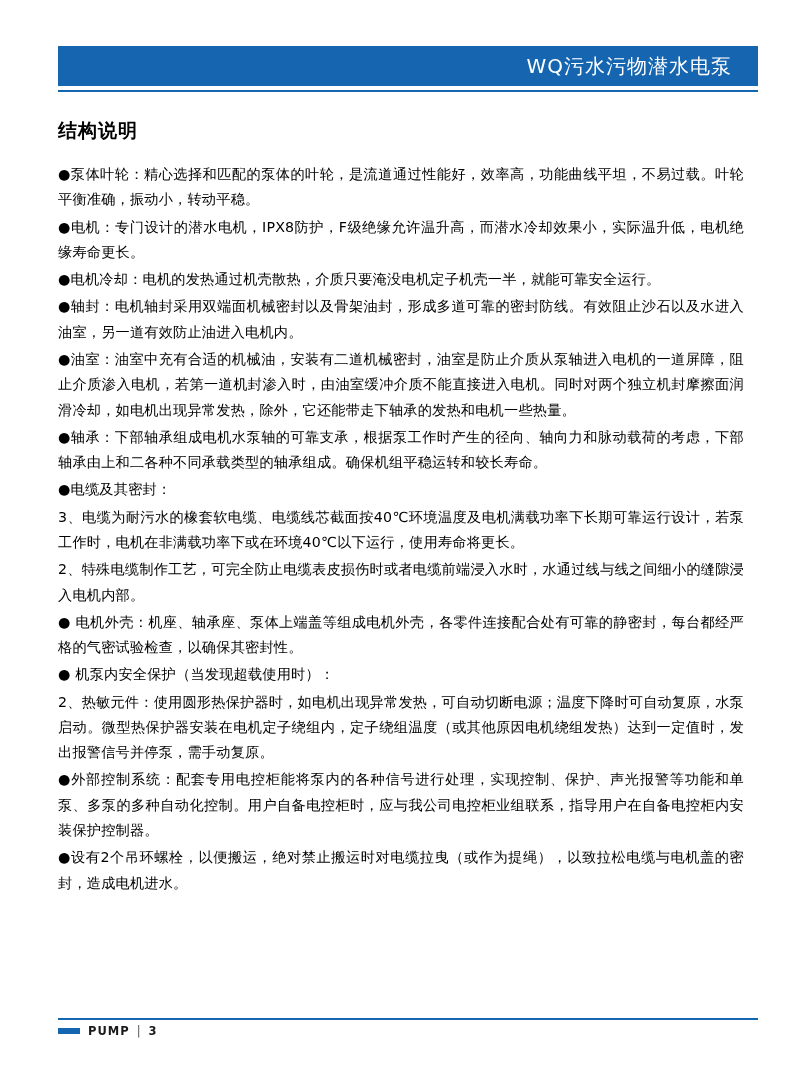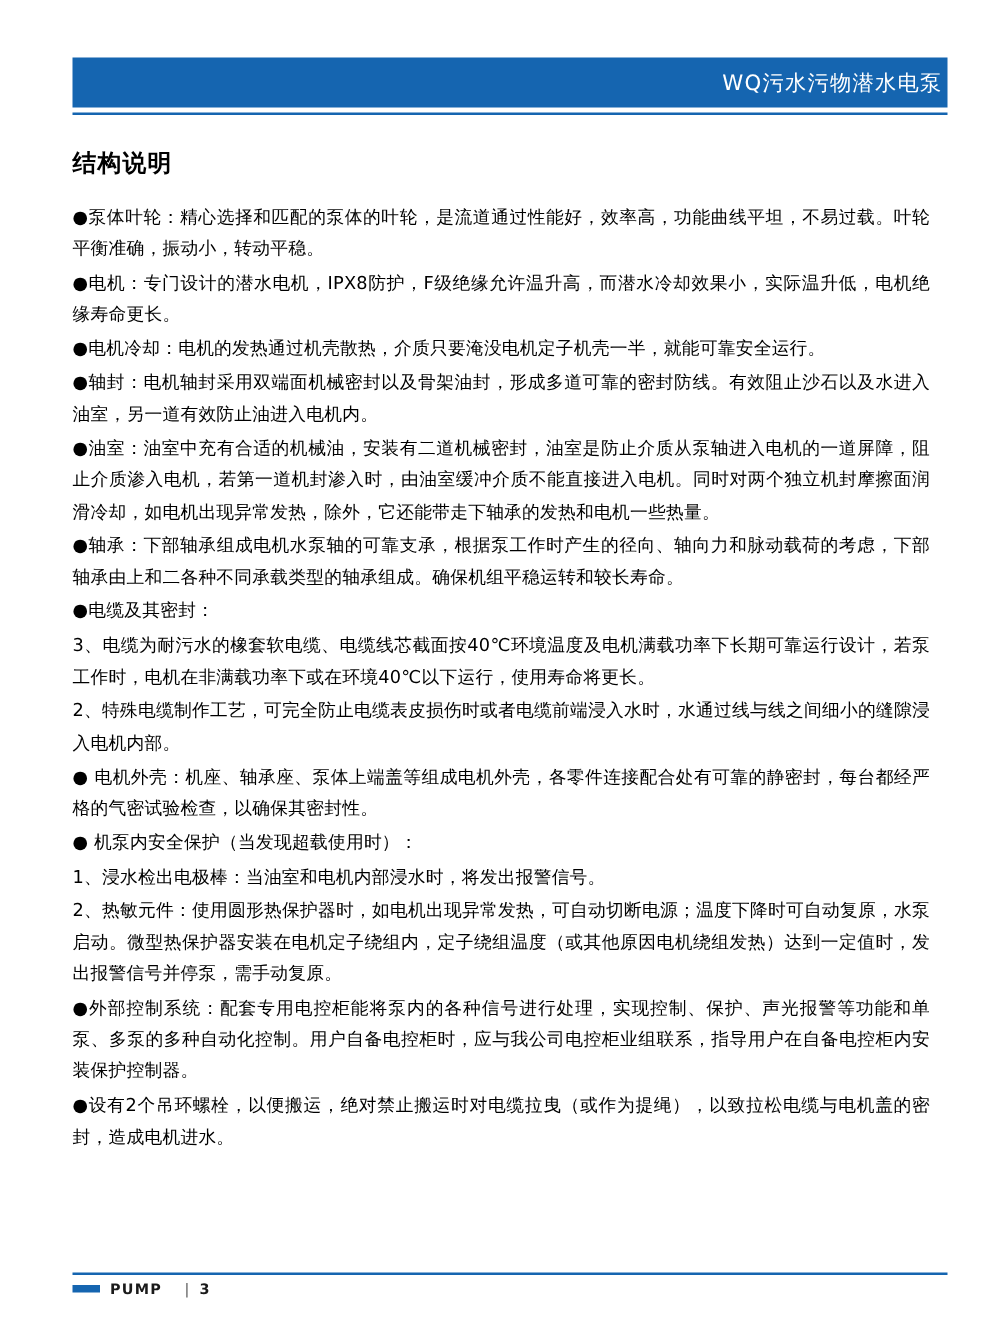--- a/index.html
+++ b/index.html
@@ -29,23 +29,23 @@
     top: 46px;
     width: 700px;
     height: 40px;
     background: #1565b0;
     display: flex;
     align-items: center;
     justify-content: flex-end;
   }
   .header-title {
     color: #ffffff;
-    font-size: 17px;
+    font-size: 20px;
     letter-spacing: 1px;
-    padding-right: 4px;
+    padding-right: 26px;
     font-weight: normal;
     white-space: nowrap;
   }
   .header-rule {
     position: absolute;
     left: 58px;
     top: 90px;
     width: 700px;
     height: 2px;
     background: #1565b0;
@@ -95,21 +95,21 @@
   .footer-mark {
     width: 22px;
     height: 6px;
     background: #1565b0;
     margin-right: 8px;
     display: inline-block;
   }
   .footer-label {
     font-weight: bold;
     color: #1a1a1a;
-    margin-right: 18px;
+    margin-right: 7px;
   }
   .footer-sep {
     color: #555555;
     margin-right: 7px;
   }
   .footer-page {
     color: #1a1a1a;
     font-weight: bold;
   }
 </style>
@@ -130,21 +130,20 @@
     <p class="para">●电机：专门设计的潜水电机，IPX8防护，F级绝缘允许温升高，而潜水冷却效果小，实际温升低，电机绝缘寿命更长。</p>
     <p class="para">●电机冷却：电机的发热通过机壳散热，介质只要淹没电机定子机壳一半，就能可靠安全运行。</p>
     <p class="para">●轴封：电机轴封采用双端面机械密封以及骨架油封，形成多道可靠的密封防线。有效阻止沙石以及水进入油室，另一道有效防止油进入电机内。</p>
     <p class="para">●油室：油室中充有合适的机械油，安装有二道机械密封，油室是防止介质从泵轴进入电机的一道屏障，阻止介质渗入电机，若第一道机封渗入时，由油室缓冲介质不能直接进入电机。同时对两个独立机封摩擦面润滑冷却，如电机出现异常发热，除外，它还能带走下轴承的发热和电机一些热量。</p>
     <p class="para">●轴承：下部轴承组成电机水泵轴的可靠支承，根据泵工作时产生的径向、轴向力和脉动载荷的考虑，下部轴承由上和二各种不同承载类型的轴承组成。确保机组平稳运转和较长寿命。</p>
     <p class="para">●电缆及其密封：</p>
     <p class="para">3、电缆为耐污水的橡套软电缆、电缆线芯截面按40℃环境温度及电机满载功率下长期可靠运行设计，若泵工作时，电机在非满载功率下或在环境40℃以下运行，使用寿命将更长。</p>
     <p class="para">2、特殊电缆制作工艺，可完全防止电缆表皮损伤时或者电缆前端浸入水时，水通过线与线之间细小的缝隙浸入电机内部。</p>
     <p class="para">● 电机外壳：机座、轴承座、泵体上端盖等组成电机外壳，各零件连接配合处有可靠的静密封，每台都经严格的气密试验检查，以确保其密封性。</p>
     <p class="para">● 机泵内安全保护（当发现超载使用时）：</p>
-    <p class="para">1、浸水检出电极棒：当油室和电机内部浸水时，将发出报警信号。</p>
     <p class="para">2、热敏元件：使用圆形热保护器时，如电机出现异常发热，可自动切断电源；温度下降时可自动复原，水泵启动。微型热保护器安装在电机定子绕组内，定子绕组温度（或其他原因电机绕组发热）达到一定值时，发出报警信号并停泵，需手动复原。</p>
     <p class="para">●外部控制系统：配套专用电控柜能将泵内的各种信号进行处理，实现控制、保护、声光报警等功能和单泵、多泵的多种自动化控制。用户自备电控柜时，应与我公司电控柜业组联系，指导用户在自备电控柜内安装保护控制器。</p>
     <p class="para">●设有2个吊环螺栓，以便搬运，绝对禁止搬运时对电缆拉曳（或作为提绳），以致拉松电缆与电机盖的密封，造成电机进水。</p>
   </div>
 
   <div class="footer-rule"></div>
   <div class="footer">
     <span class="footer-mark"></span>
     <span class="footer-label">PUMP</span>
     <span class="footer-sep">|</span>

